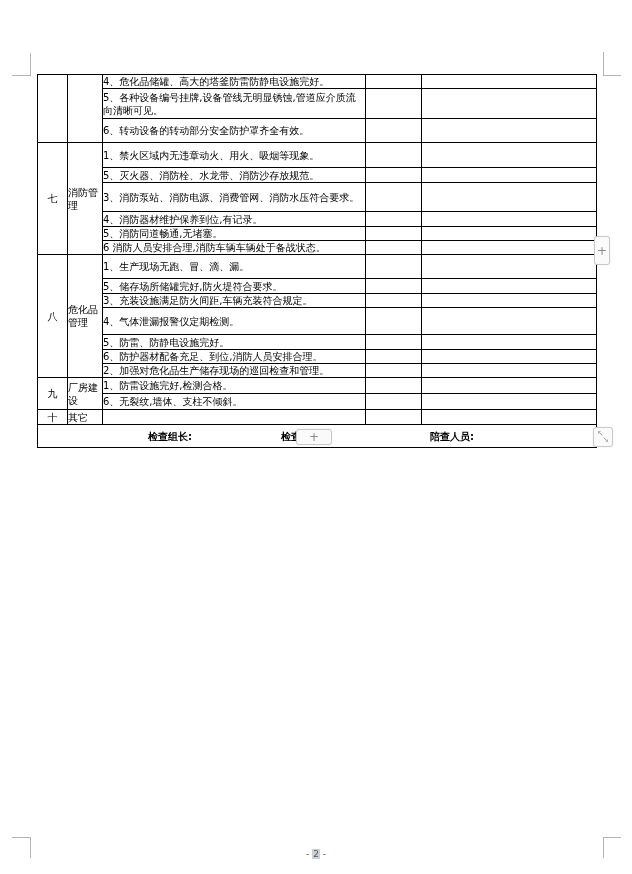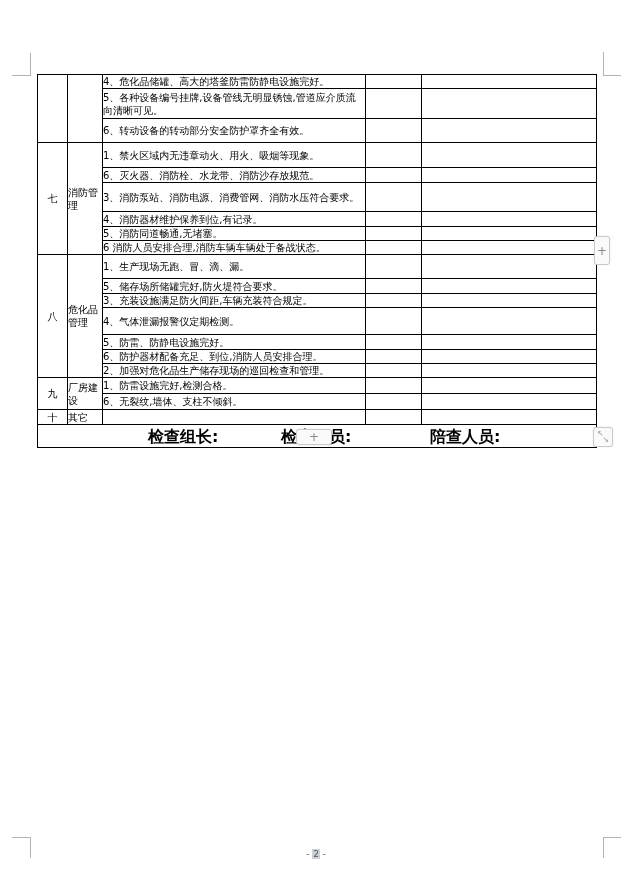--- a/index.html
+++ b/index.html
@@ -26,21 +26,21 @@
     font-size:10px;line-height:13px;
     padding:0;overflow:hidden;vertical-align:middle;
     word-break:break-all;
   }
   td.num{text-align:center;font-size:12px;}
   td.cat{padding:0 1px;}
   td.item{padding:1px 3px;margin-top:20px;}
   td.sign{position:relative;}
   td.sign span{
     position:absolute;top:50%;transform:translateY(-50%);
-    font-weight:bold;font-size:16px;white-space:nowrap;
+    font-weight:bold;font-size:10px;white-space:nowrap;
   }
   .sign-leader{left:110px;}
   .sign-inspectors{left:243px;}
   .sign-accompany{left:392px;}
 
   
   .ctl{
     position:absolute;box-sizing:border-box;
     border:1px solid #c9c9c9;background:#fafafa;border-radius:3px;
     color:#8a8a8a;display:flex;align-items:center;justify-content:center;
@@ -99,21 +99,21 @@
       </tr>
 
       <tr style="height:25px">
         <td class="num" rowspan="6">七</td>
         <td class="cat" rowspan="6">消防管理</td>
         <td class="item">1、禁火区域内无违章动火、用火、吸烟等现象。</td>
         <td></td>
         <td></td>
       </tr>
       <tr style="height:15px">
-        <td class="item">6、灭火器、消防栓、水龙带、消防沙存放规范。</td>
+        <td class="item">5、灭火器、消防栓、水龙带、消防沙存放规范。</td>
         <td></td>
         <td></td>
       </tr>
       <tr style="height:29px">
         <td class="item">3、消防泵站、消防电源、消费管网、消防水压符合要求。</td>
         <td></td>
         <td></td>
       </tr>
       <tr style="height:15px">
         <td class="item">4、消防器材维护保养到位,有记录。</td>

